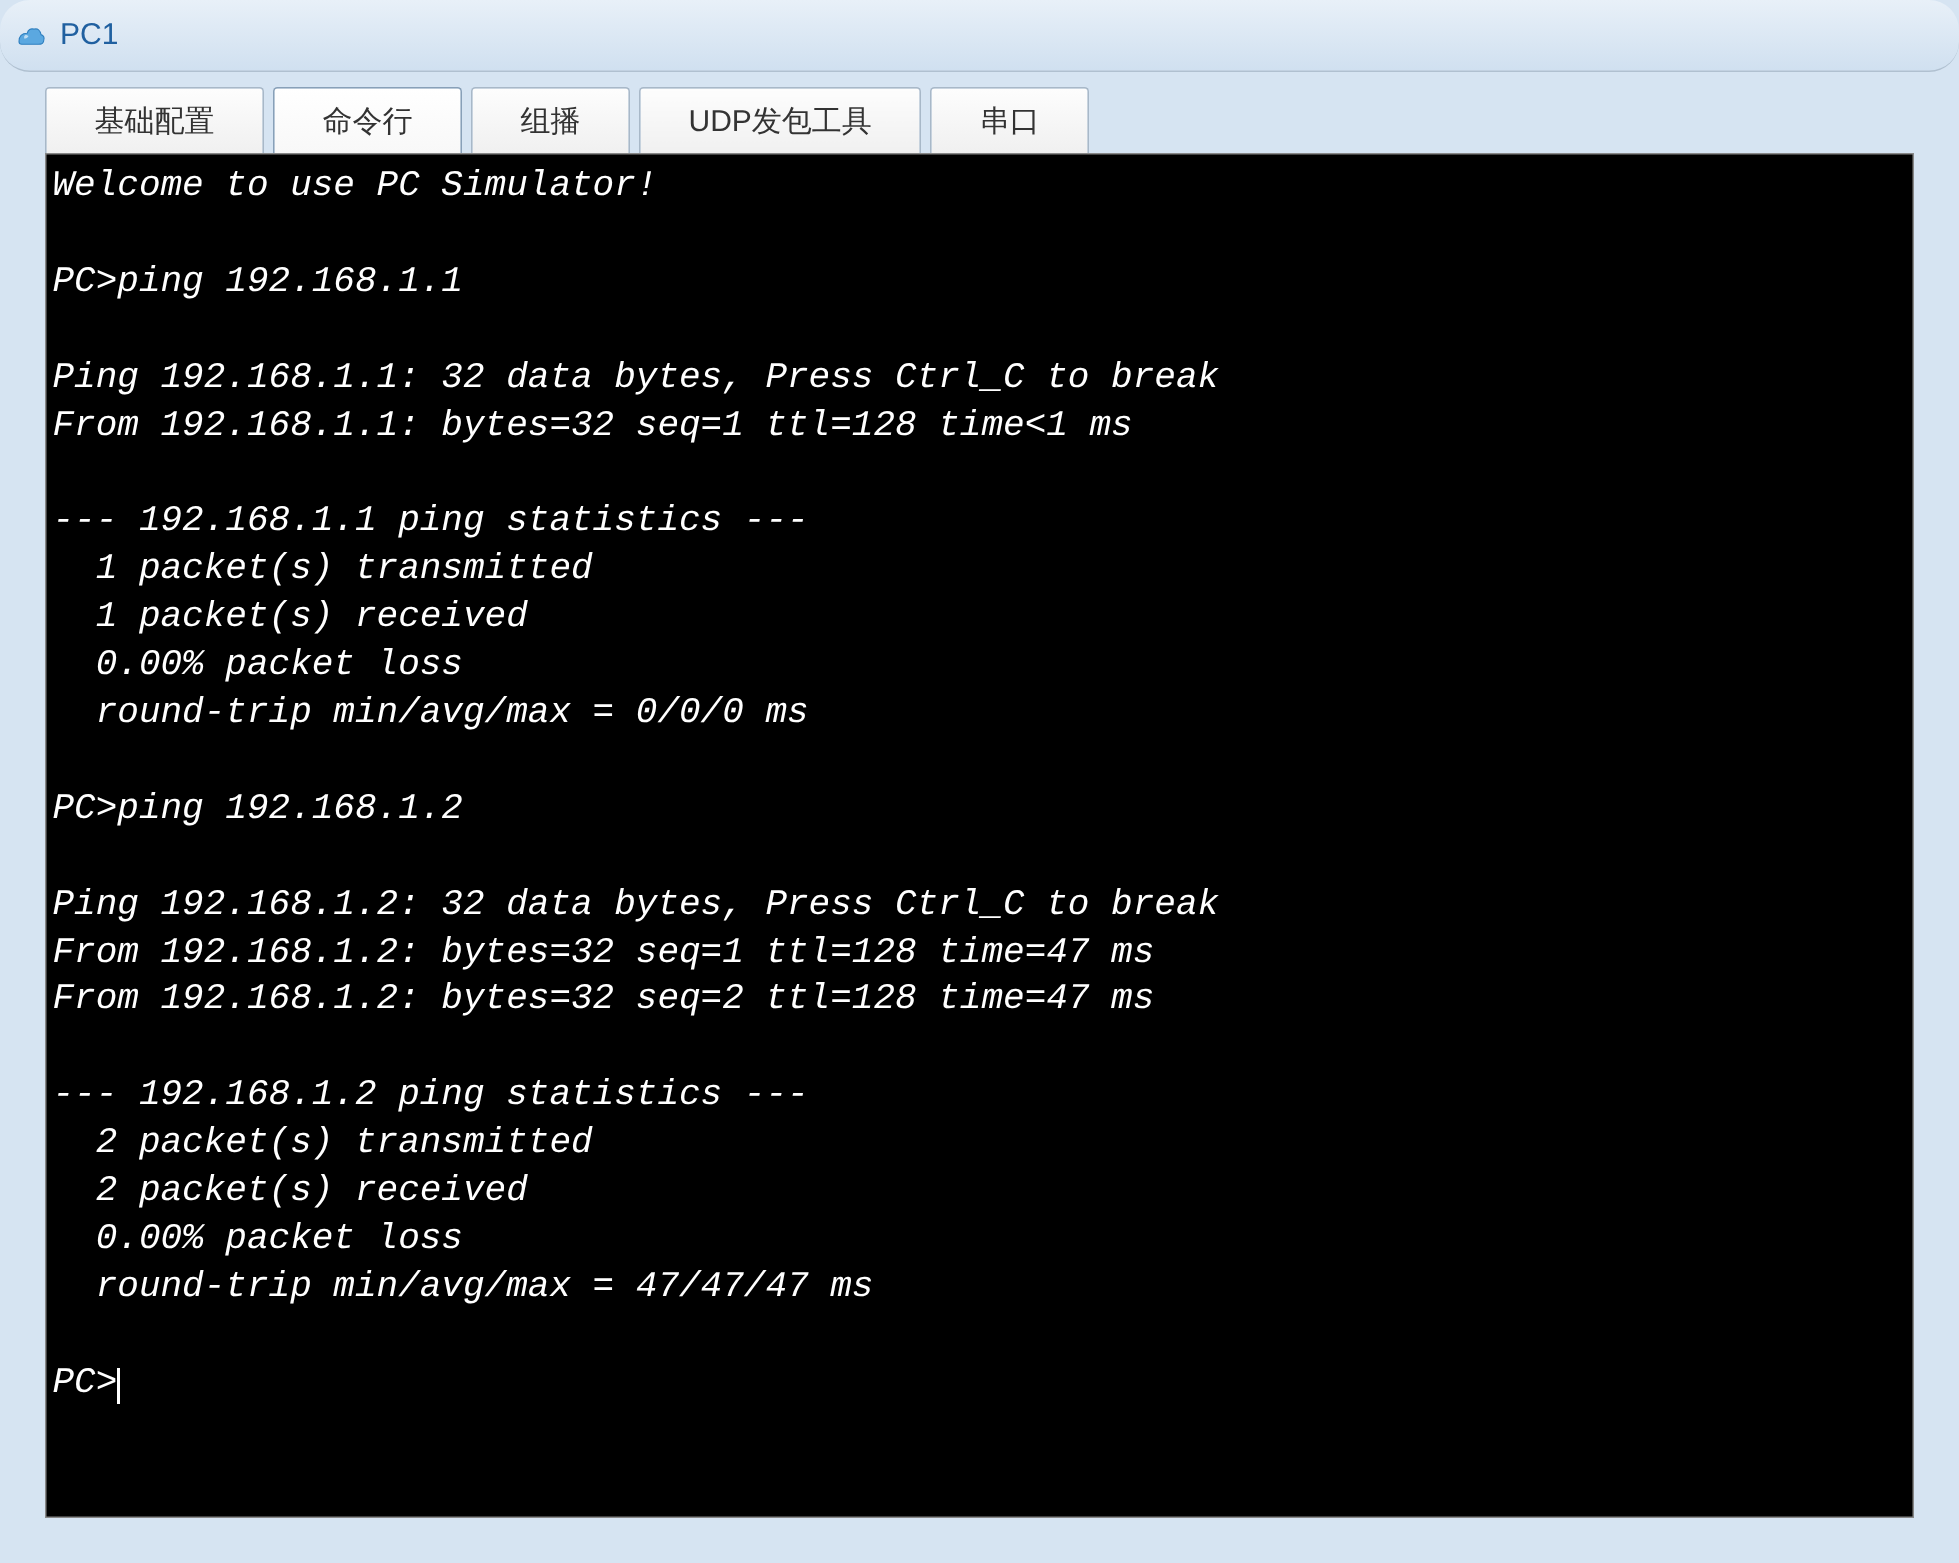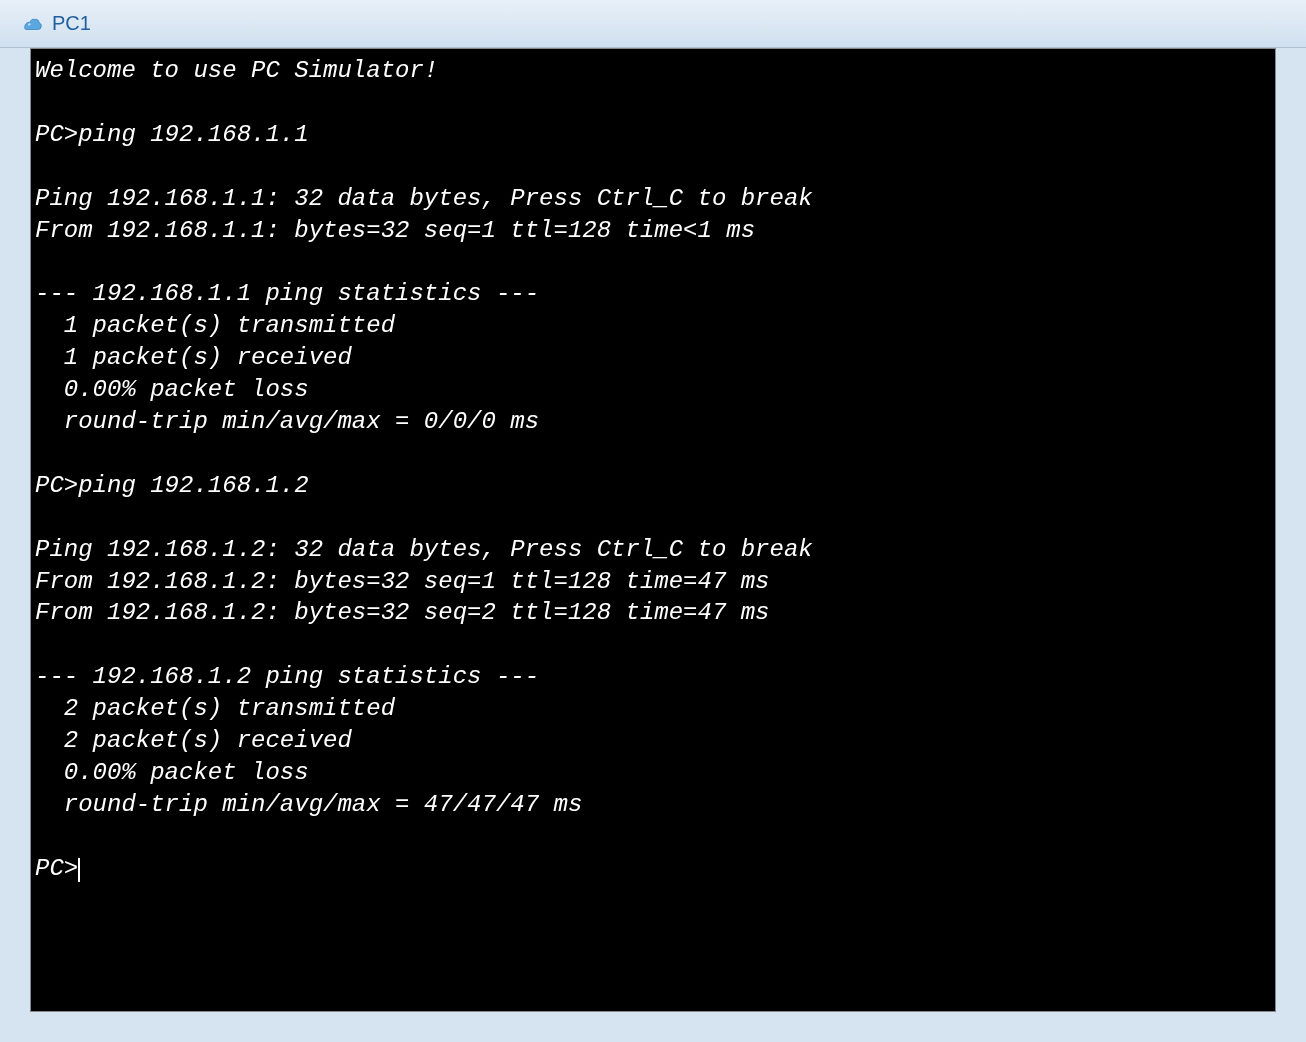--- a/index.html
+++ b/index.html
@@ -18,22 +18,23 @@
       width: 100%;
       height: 100%;
       display: flex;
       flex-direction: column;
     }
     .title-bar {
       height: 48px;
       background: linear-gradient(to bottom, #e8f0f8, #d0e0f0);
       display: flex;
       align-items: center;
-      padding-left: 20px;
+      padding-left: 8px;
       border-bottom: 1px solid #b0c0d0;
+      border-radius: 20px;
     }
     .app-icon {
       width: 24px;
       height: 24px;
       margin-right: 8px;
       display: flex;
       align-items: center;
       justify-content: center;
     }
     .app-icon svg {
@@ -96,20 +97,27 @@
   <div class="title-bar">
     <span class="app-icon">
       <svg viewBox="0 0 24 24">
         <path d="M4 16 Q4 10 10 10 Q11 6 15 7 Q19 6 20 11 Q23 12 22 15 Q22 18 18 18 L6 18 Q4 18 4 16 Z" fill="#5ba8e0" stroke="#3080c0" stroke-width="0.8"></path>
         <path d="M8 14 Q7 12 9 11 L11 12 Q10 14 8 14 Z" fill="#ffffff" opacity="0.6"></path>
       </svg>
     </span>
     <span class="window-title">PC1</span>
   </div>
 
+  <div class="tabs-container">
+    <div class="tab">基础配置</div>
+    <div class="tab active">命令行</div>
+    <div class="tab">组播</div>
+    <div class="tab">UDP发包工具</div>
+    <div class="tab">串口</div>
+  </div>
 
   <div class="terminal"><span id="terminal-output">Welcome to use PC Simulator!
 
 PC&gt;ping 192.168.1.1
 
 Ping 192.168.1.1: 32 data bytes, Press Ctrl_C to break
 From 192.168.1.1: bytes=32 seq=1 ttl=128 time&lt;1 ms
 
 --- 192.168.1.1 ping statistics ---
   1 packet(s) transmitted

